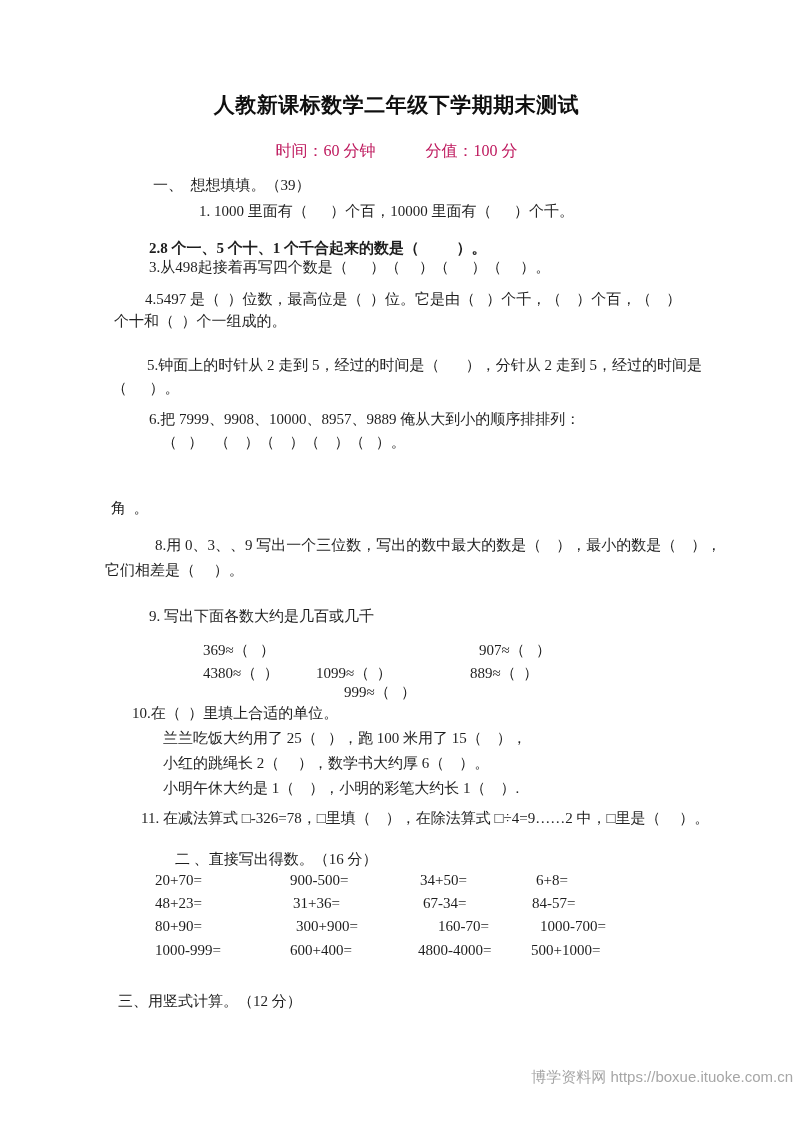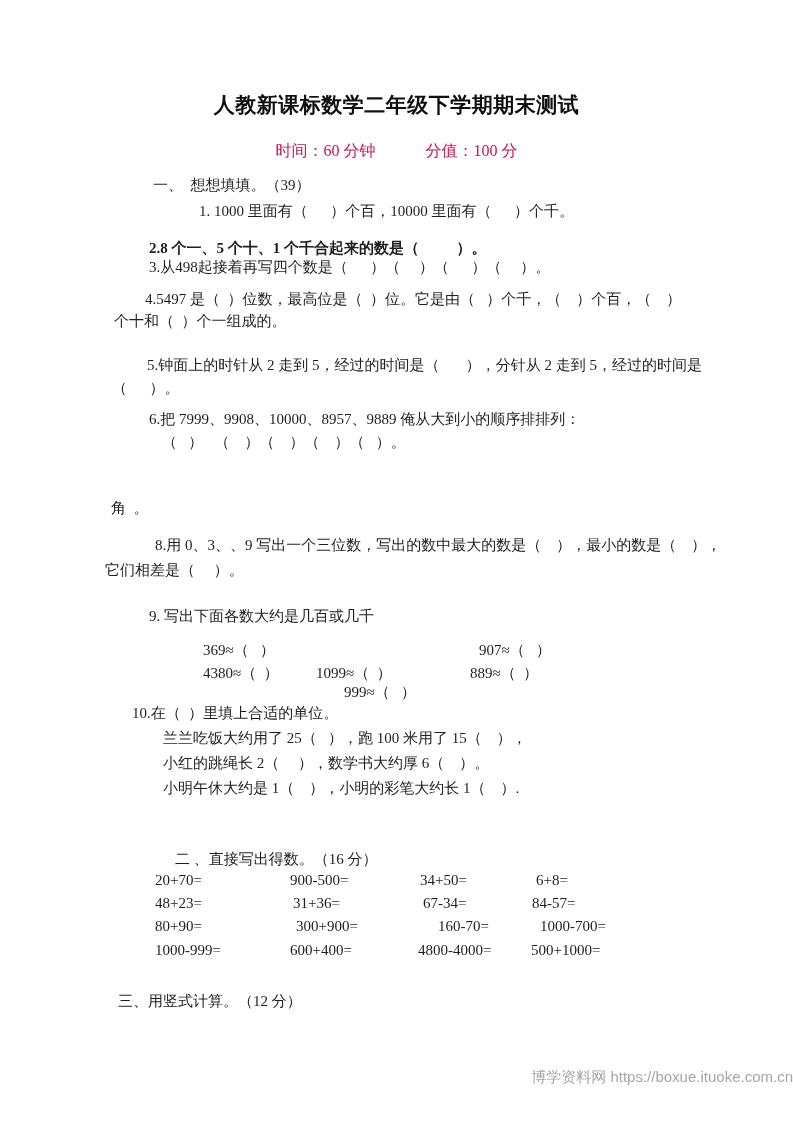--- a/index.html
+++ b/index.html
@@ -97,20 +97,21 @@
 
   <div class="ln" style="left:203px; top:665px;">4380≈（  ）</div>
   <div class="ln" style="left:316px; top:665px;">1099≈（  ）</div>
   <div class="ln" style="left:470px; top:665px;">889≈（  ）</div>
 
   <div class="ln" style="left:132px; top:705px;">10.在（  ）里填上合适的单位。</div>
   <div class="ln" style="left:163px; top:730px;">兰兰吃饭大约用了 25（   ），跑 100 米用了 15（    ），</div>
   <div class="ln" style="left:163px; top:755px;">小红的跳绳长 2（     ），数学书大约厚 6（    ）。</div>
   <div class="ln" style="left:163px; top:780px;">小明午休大约是 1（    ），小明的彩笔大约长 1（    ）.</div>
 
+  <div class="ln" style="left:141px; top:810px;">11. 在减法算式 □-326=78，□里填（    ），在除法算式 □÷4=9……2 中，□里是（     ）。</div>
 
   <div class="ln sec-heading" style="left:175px; top:851px;text-align:center;">二 、直接写出得数。（16 分）</div>
 
   <div class="ln" style="left:155px; top:872px;">20+70=</div>
   <div class="ln" style="left:290px; top:872px;">900-500=</div>
   <div class="ln" style="left:420px; top:872px;">34+50=</div>
   <div class="ln" style="left:536px; top:872px;">6+8=</div>
 
   <div class="ln" style="left:155px; top:895px;">48+23=</div>
   <div class="ln" style="left:293px; top:895px;">31+36=</div>

